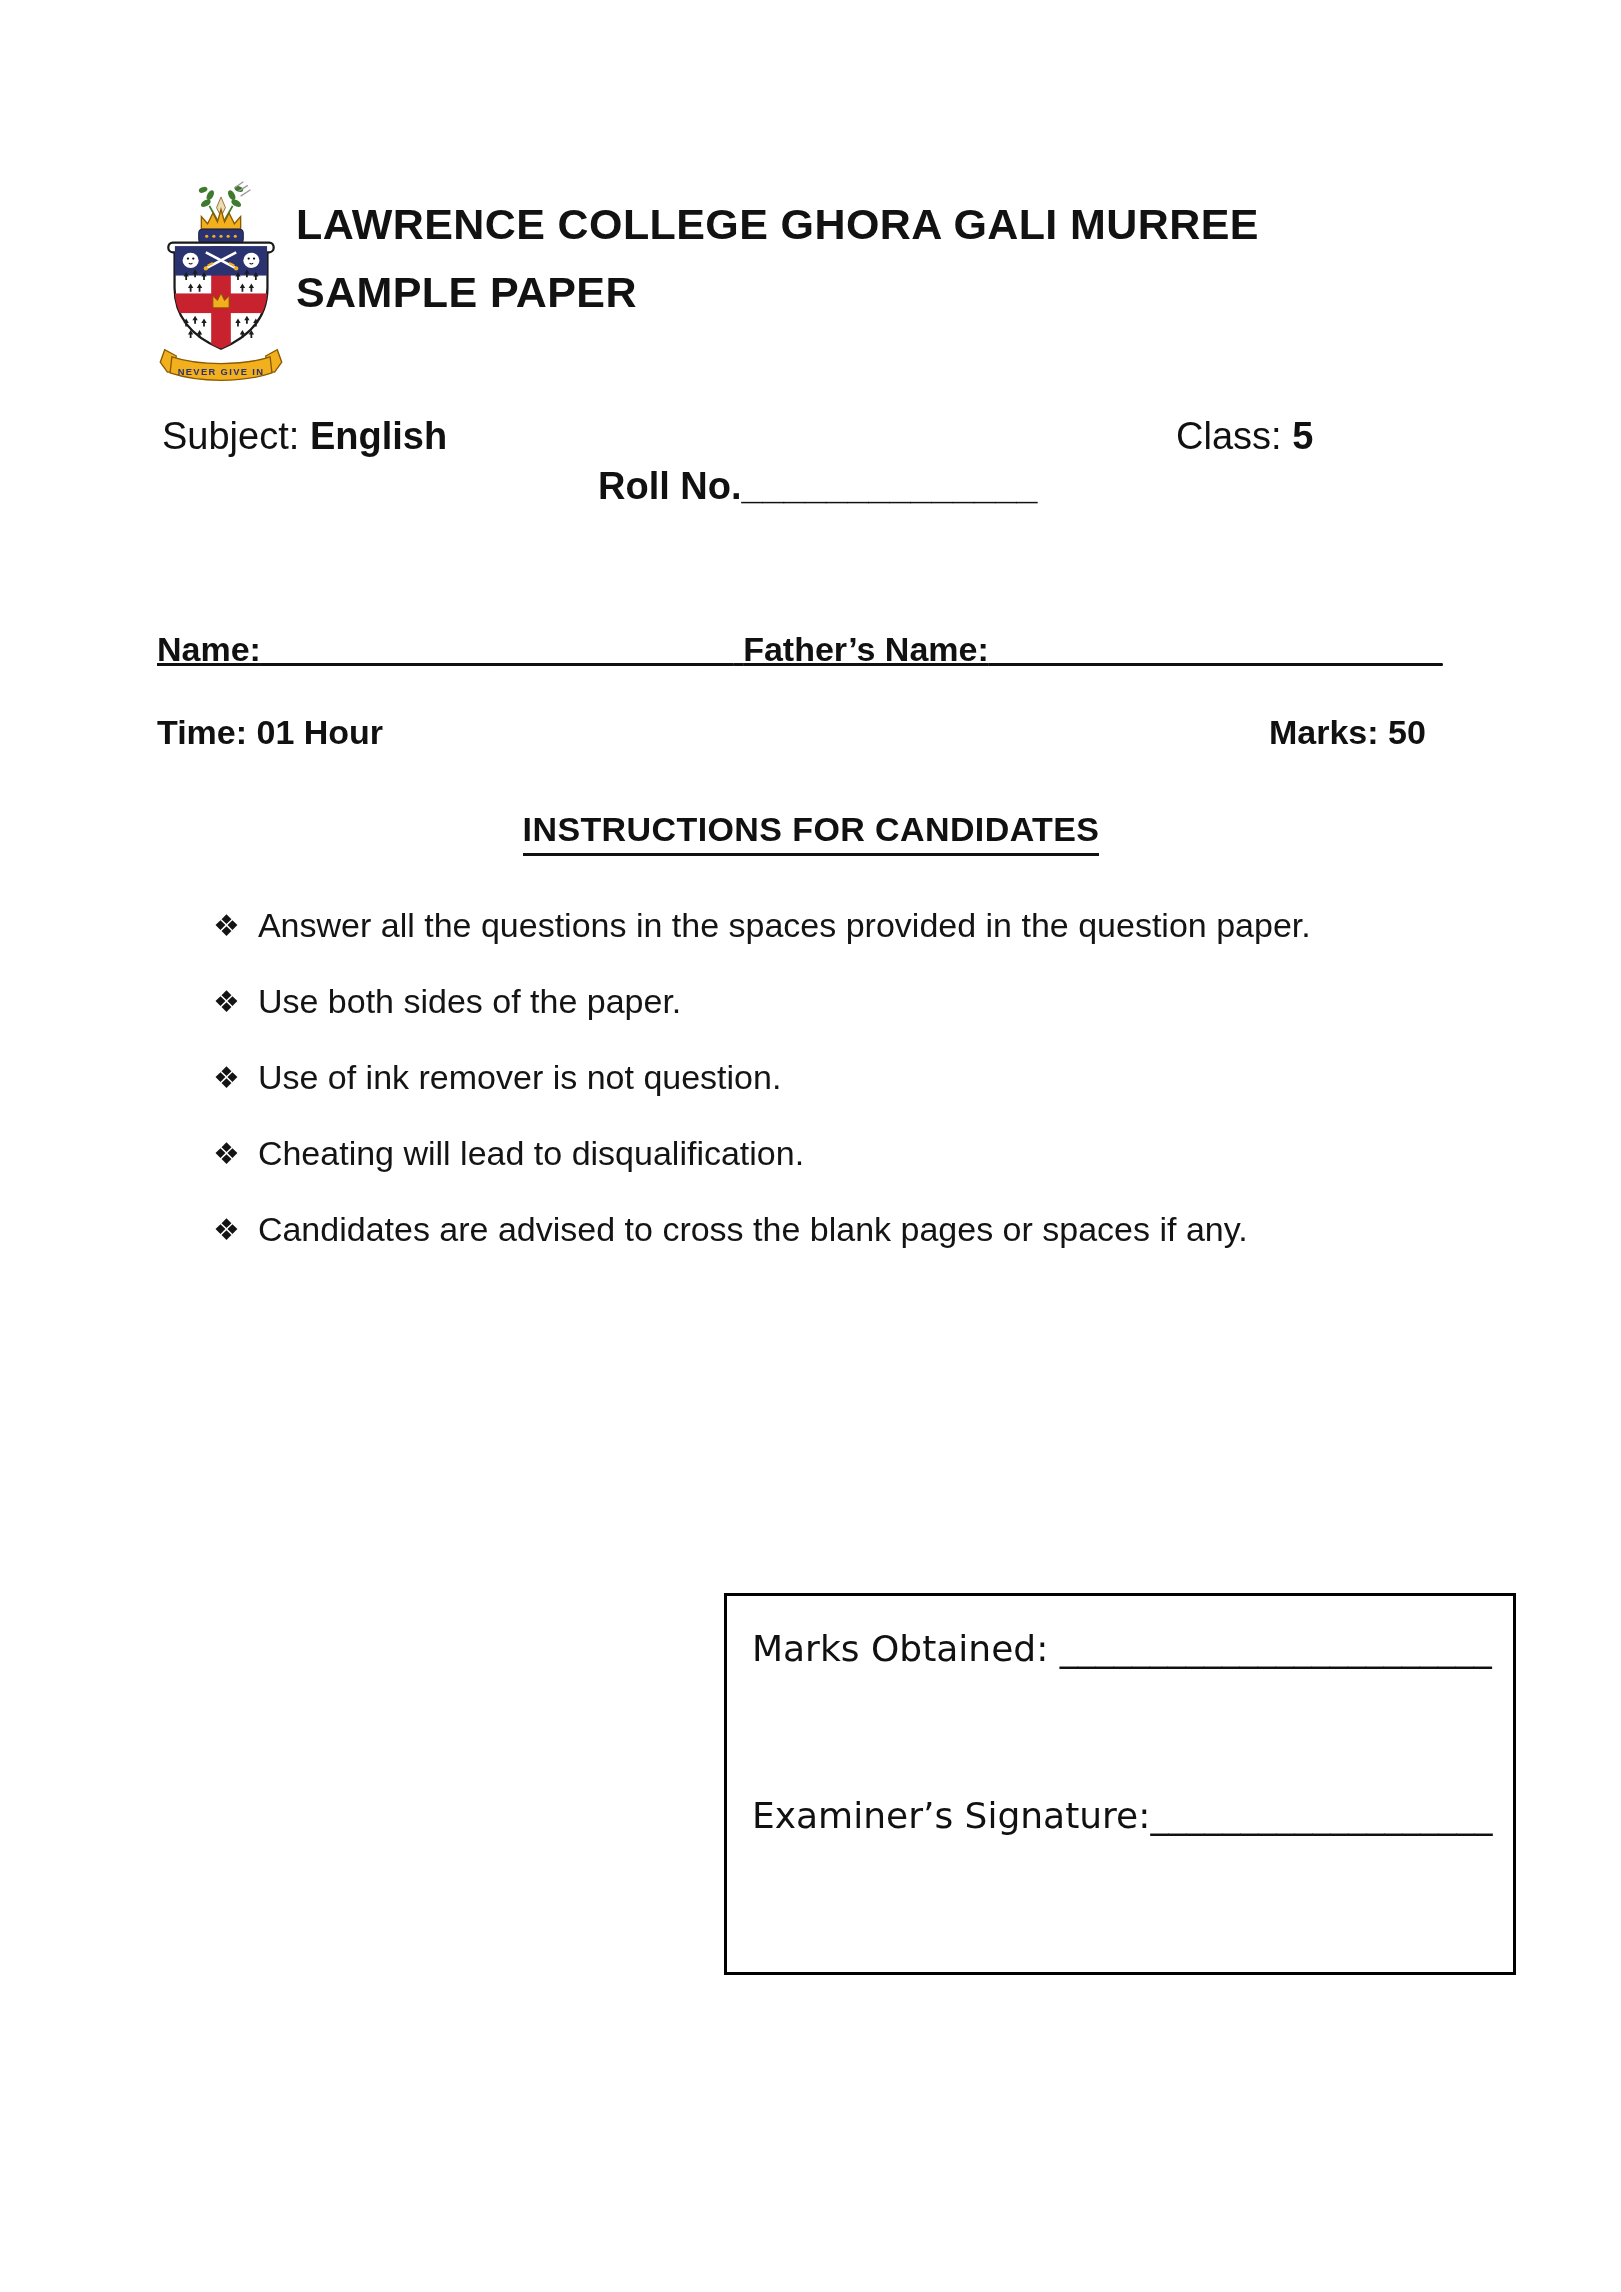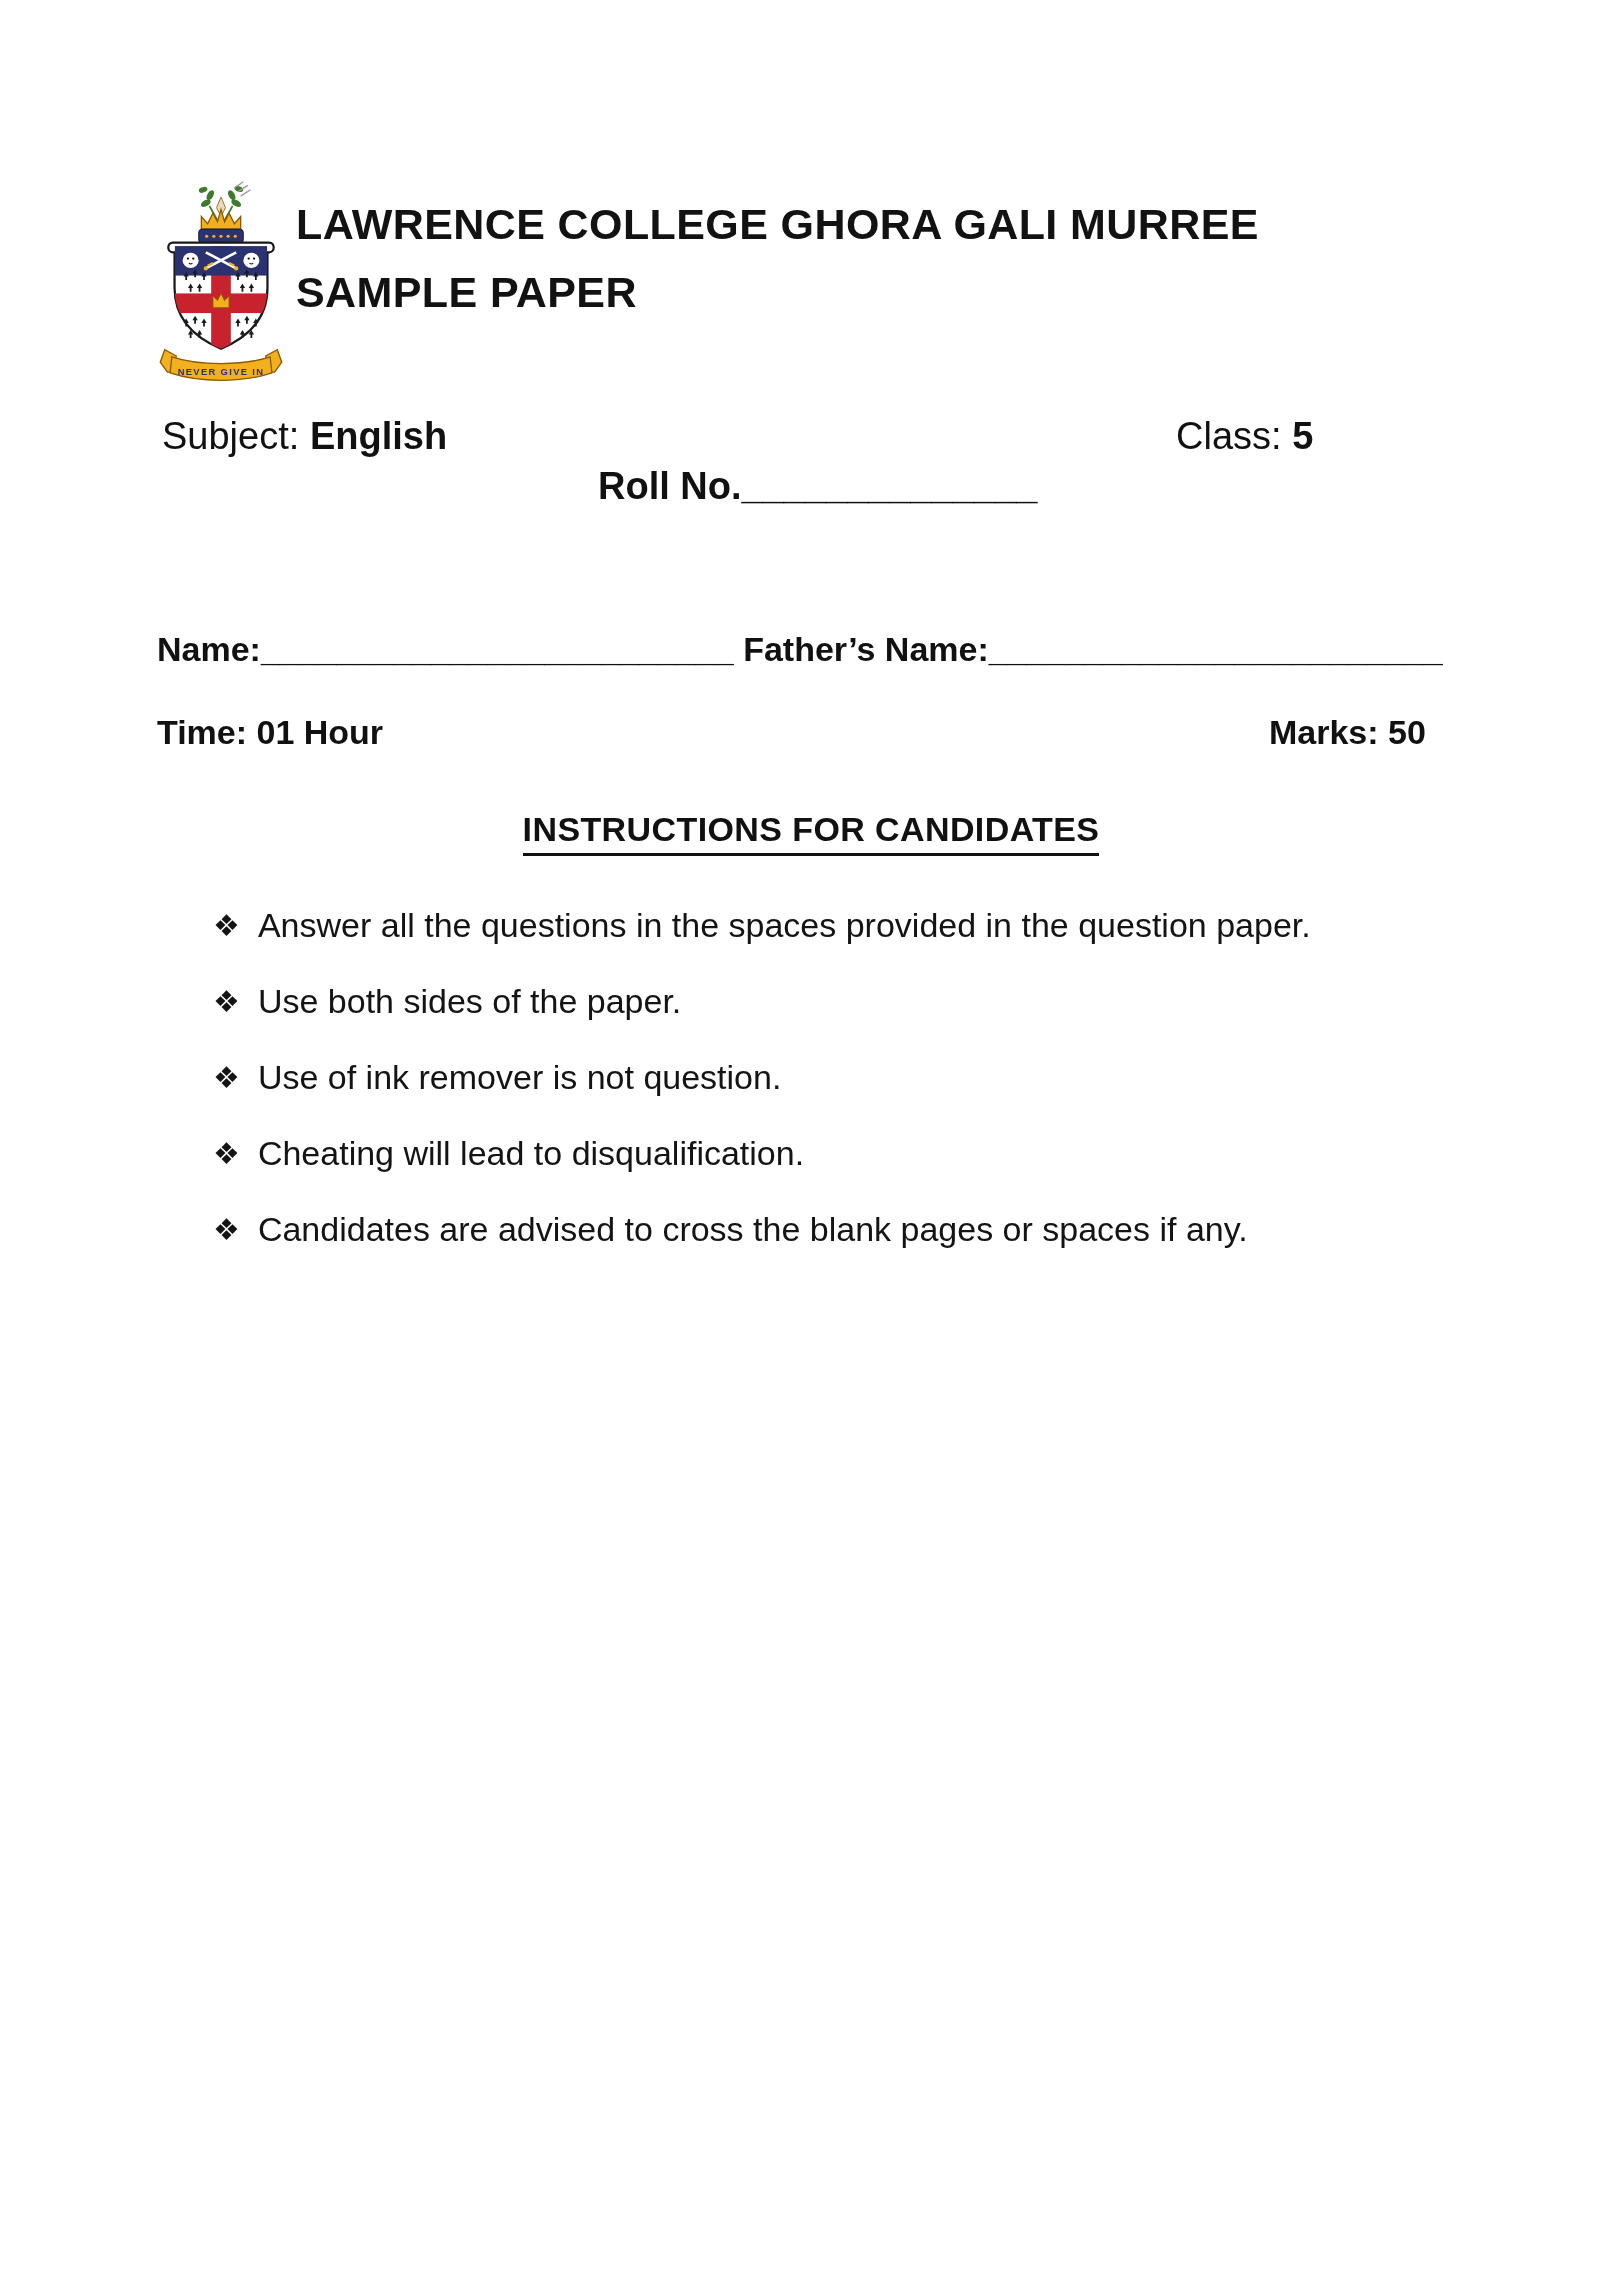--- a/index.html
+++ b/index.html
@@ -14,21 +14,21 @@
   .abs{position:absolute;}
   .title-block{
     left:296px;top:190px;width:1191px;
     font-size:43px;font-weight:700;line-height:68px;
     letter-spacing:0.4px;
     color:#121212;
   }
   .subject-row{left:162px;top:416px;font-size:38px;line-height:41px;}
   .class-row{left:1176px;top:416px;font-size:38px;line-height:41px;}
   .roll-row{left:598px;top:466px;font-size:38px;line-height:41px;font-weight:700;}
-  .name-row{left:157px;top:630px;font-size:34px;line-height:39px;font-weight:700;white-space:nowrap;}
+  .name-row{left:157px;top:630px;font-size:34px;line-height:39px;font-weight:700;white-space:nowrap;text-decoration:underline;}
   .time-row{left:157px;top:713px;font-size:34px;line-height:39px;font-weight:700;}
   .marks-row{left:1269px;top:713px;font-size:34px;line-height:39px;font-weight:700;}
   .instructions-heading-wrap{left:0;top:810px;width:1622px;text-align:center;}
   .instructions-heading{
     display:inline-block;
     font-size:34px;font-weight:700;letter-spacing:0.4px;
     border-bottom:3.6px solid #111;padding-bottom:4px;
   }
   .instructions-list{left:213px;top:887px;width:1254px;}
   .instr-item{
@@ -209,15 +209,23 @@
     <div class="instr-item">
       <span class="instr-bullet">❖</span>
       <span>Cheating will lead to disqualification.</span>
     </div>
     <div class="instr-item">
       <span class="instr-bullet">❖</span>
       <span>Candidates are advised to cross the blank pages or spaces if any.</span>
     </div>
   </div>
 
+  <div class="abs marks-box">
+    <div class="marks-box-line1">
+      <span>Marks Obtained: </span><span>________________________</span>
+    </div>
+    <div class="marks-box-line2">
+      <span>Examiner’s Signature:</span><span>___________________</span>
+    </div>
+  </div>
 
 </div>
 
 
 </body></html>

